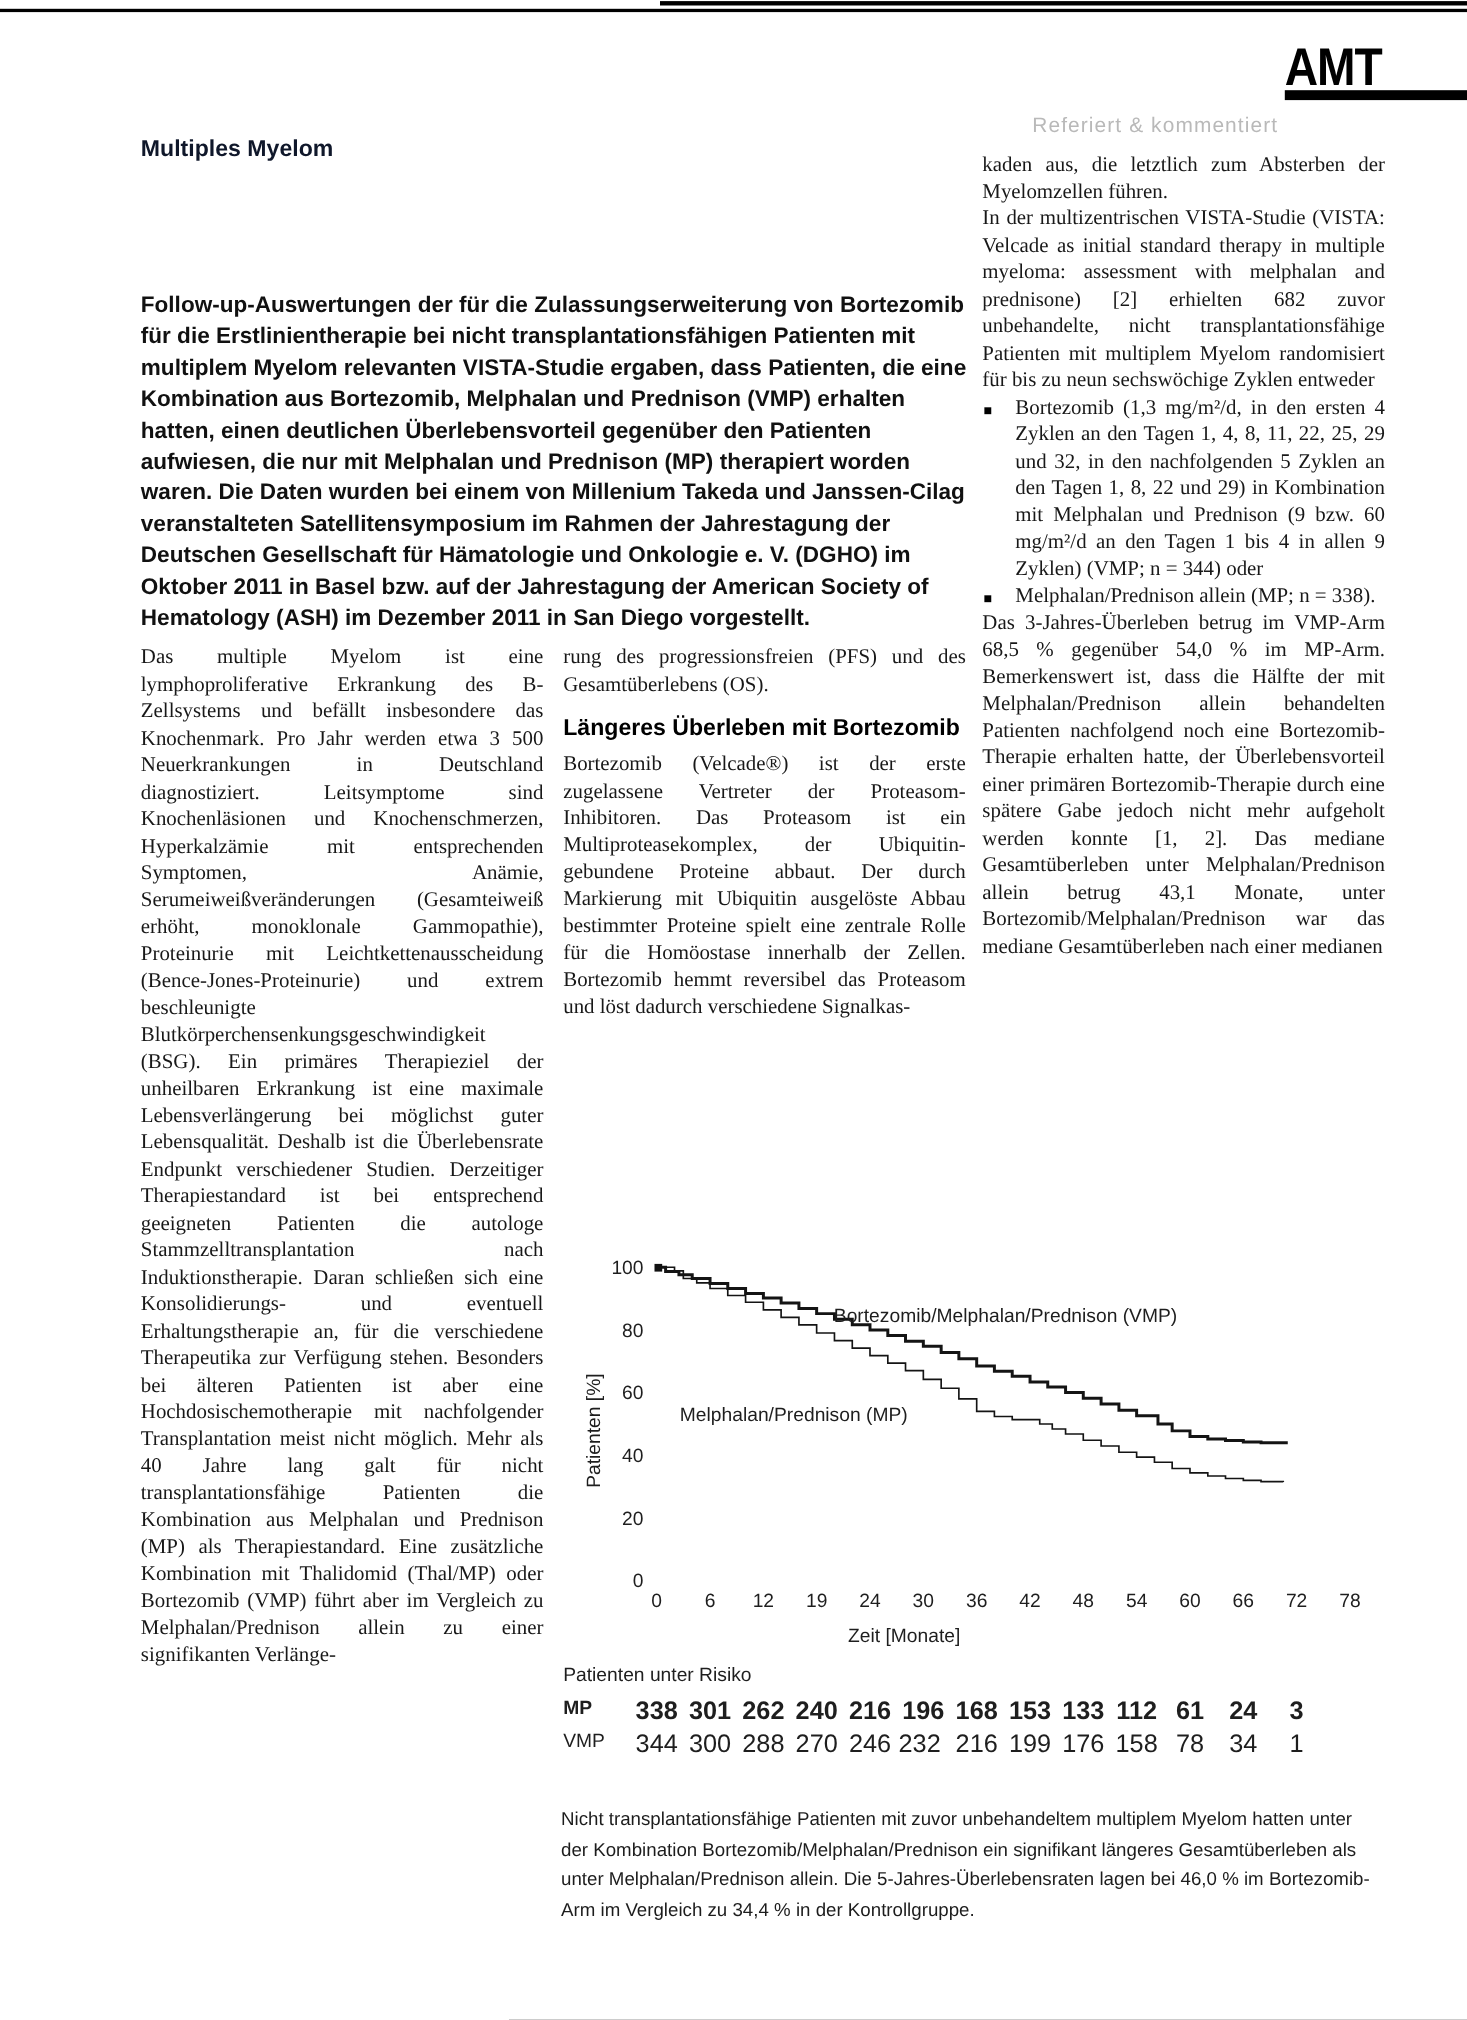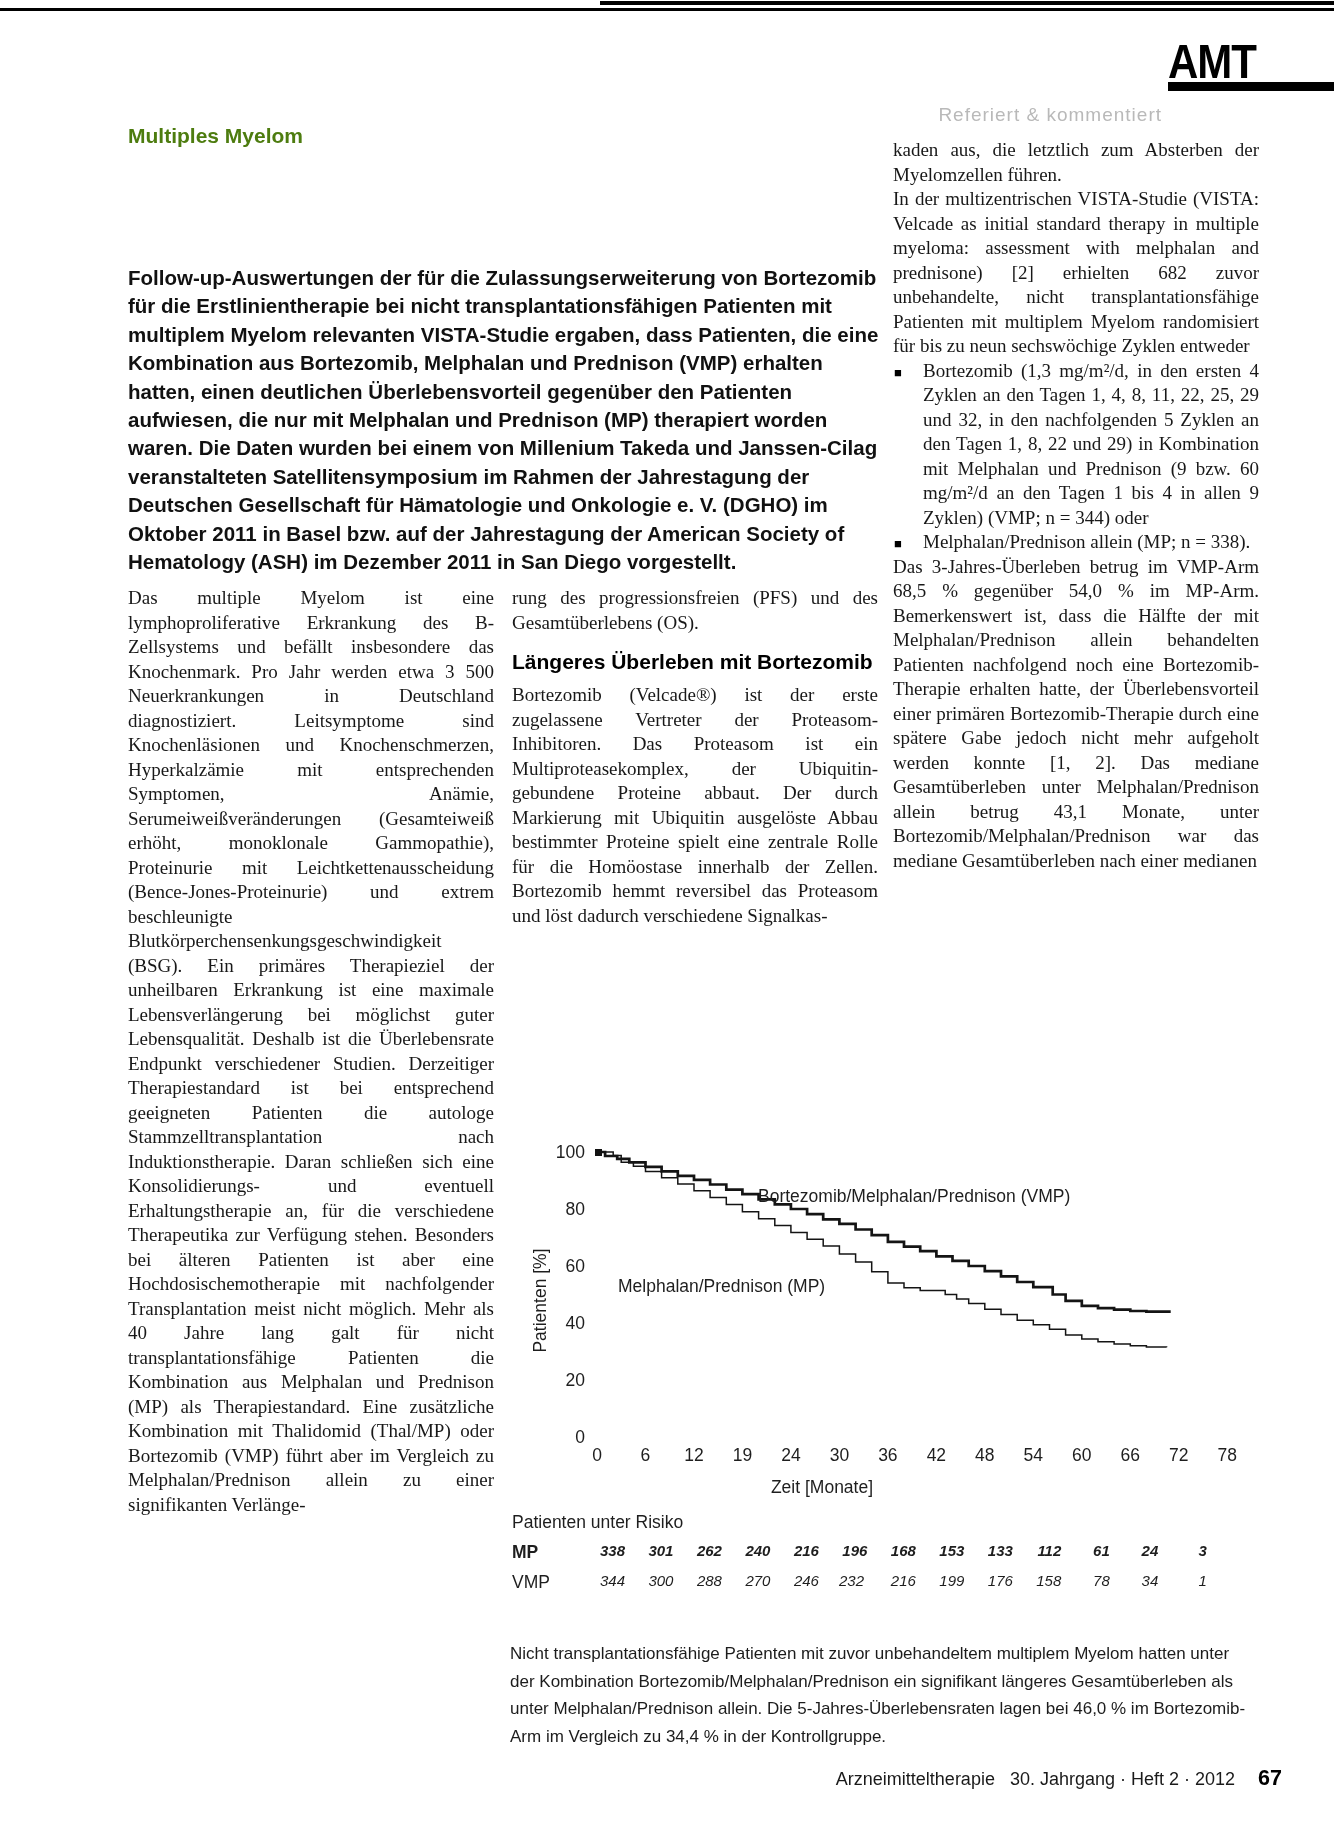--- a/index.html
+++ b/index.html
@@ -22,42 +22,42 @@
     filter:blur(.4px);
     margin-top:44px;
   }
   .amt-logo{
     font-family:"Liberation Sans", sans-serif;
     font-weight:bold;font-size:42px;letter-spacing:-1px;color:#000;
     transform:scaleY(1.15);transform-origin:top left;
   }
   .amt-bar{background:#000;}
   
-  .kicker{font-family:"Liberation Sans", sans-serif;font-weight:bold;font-size:21px;color:#4d7c0f;}
+  .kicker{font-family:"Liberation Sans", sans-serif;font-weight:bold;font-size:21px;color:#0f172a;}
   .title{font-family:"Liberation Sans", sans-serif;font-weight:bold;font-size:37px;line-height:45px;letter-spacing:-.3px;color:#000;width:900px;}
   .lede{font-family:"Liberation Sans", sans-serif;font-weight:bold;font-size:20.5px;line-height:28.4px;color:#111;width:752px;text-align:left;}
   
   .bodycol{width:366px;font-size:19px;line-height:24.5px;text-align:justify;hyphens:auto;}
   .bodycol p{margin:0;}
   .subhead{font-family:"Liberation Sans", sans-serif;font-weight:bold;font-size:21px;line-height:26px;color:#000;margin:14px 0 8px 0;}
   .blist{list-style:none;margin:0;padding:0;}
   .blist li{position:relative;padding-left:30px;text-align:justify;}
   .blist .bullet{position:absolute;left:1px;top:2px;font-size:13px;font-family:"Liberation Sans",sans-serif;color:#000;}
   
   #figure{width:745px;height:640px;}
   #figure .ftext{font-family:"Liberation Sans", sans-serif;color:#1e1e1e;}
   .ytick{position:absolute;width:60px;text-align:right;font-size:17.5px;}
   .xtick{position:absolute;width:56px;text-align:center;font-size:17.5px;}
   .y-title{position:absolute;left:-40px;top:150px;width:140px;text-align:center;font-size:17.5px;transform:rotate(-90deg);}
   .x-title{position:absolute;left:87px;top:337px;width:450px;text-align:center;font-size:17.5px;}
   .annotation{position:absolute;left:67px;top:221px;font-size:17.5px;line-height:23.3px;white-space:pre-line;}
   .curve-label{position:absolute;font-size:17.5px;color:#2a2a2a;}
   .risk-title{position:absolute;left:2px;top:372px;font-size:17.5px;}
   .risk-label{position:absolute;width:60px;font-size:17.5px;}
-  .risk-val{position:absolute;width:56px;text-align:right;font-size:15px;font-style:italic;}
+  .risk-val{position:absolute;width:56px;text-align:center;font-size:23px;}
   .row-mp{color:#101010;font-weight:600;}
   .row-vmp{color:#6e6e6e;}
   .cap-title{font-family:"Liberation Sans",sans-serif;font-weight:bold;font-size:17px;color:#000;margin:0 0 6px 0;}
   .cap-body{font-family:"Liberation Sans",sans-serif;font-size:17px;line-height:27.5px;color:#1c1c1c;margin:0;text-align:left;}
   
   .footer{font-family:"Liberation Sans",sans-serif;font-size:18px;color:#1a1a1a;white-space:nowrap;}
   .footer .pg{font-weight:bold;font-size:21.5px;margin-left:18px;color:#000;}
 </style>
 </head>
 <body>
@@ -169,19 +169,14 @@
         <span class="risk-val ftext row-vmp" style="left: 543.8px; top: 432px;">78</span>
         <span class="risk-val ftext row-vmp" style="left: 592.28px; top: 432px;">34</span>
         <span class="risk-val ftext row-vmp" style="left: 640.76px; top: 432px;">1</span>
       </div>
 
     <div class="abs" style="left:0;top:500px;width:745px;">
       <p class="cap-body">Nicht transplantationsfähige Patienten mit zuvor unbehandeltem multiplem Myelom hatten unter der Kombination Bortezomib/Melphalan/Prednison ein signifikant längeres Gesamtüberleben als unter Melphalan/Prednison allein. Die 5-Jahres-Überlebensraten lagen bei 46,0 % im Bortezomib-Arm im Vergleich zu 34,4 % in der Kontrollgruppe.</p>
     </div>
   </div>
 
-  <div class="abs footer" style="right:52px;top:1766px;text-align:right;">
-    <span>Arzneimitteltherapie</span>&nbsp;&nbsp;
-    <span>30. Jahrgang · Heft 2 · 2012</span>
-    <span class="pg">67</span>
-  </div>
 
 </div>
 
 </body></html>

